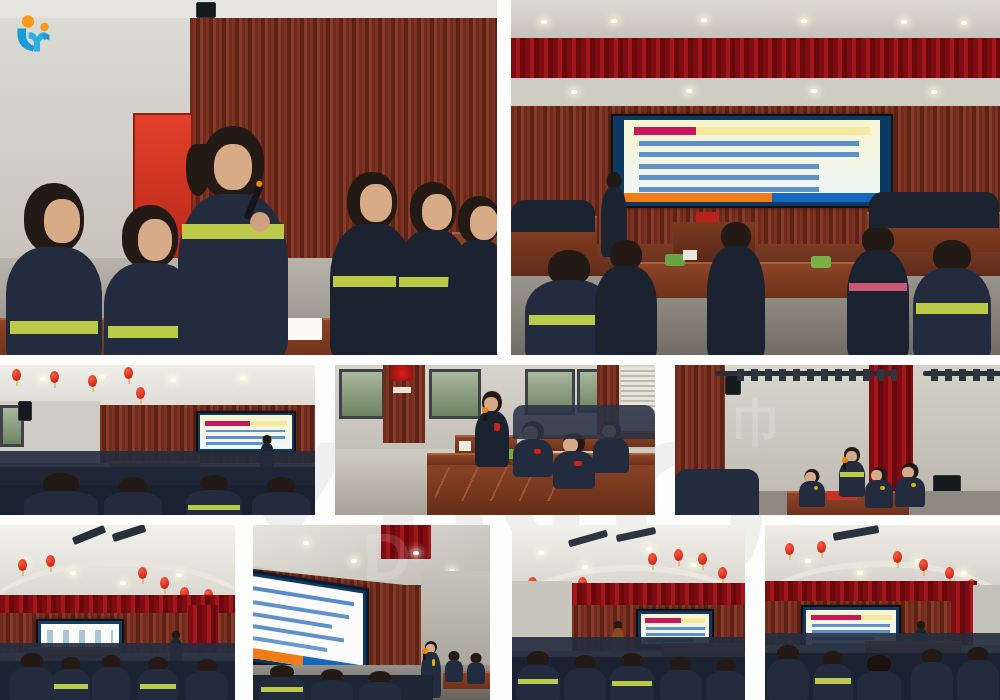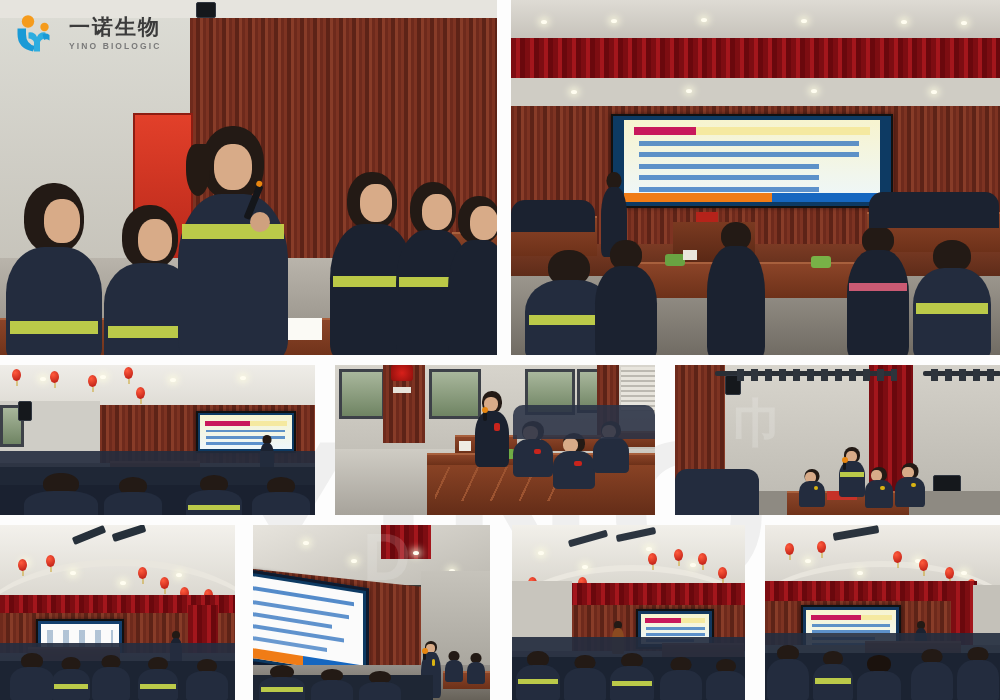--- a/index.html
+++ b/index.html
@@ -669,19 +669,15 @@
     <div class="logo-mark">
       <svg viewBox="0 0 46 40" width="46" height="40" aria-hidden="true">
         <circle cx="14" cy="7.5" r="6.2" fill="#f59b1c"></circle>
         <circle cx="30.5" cy="13" r="4.2" fill="#f59b1c"></circle>
         <path d="M3.5 14.5 h8.5 v5.5 q0 10 9 12 l-2 5.5 q-15.5 -3 -15.5 -17.5 z" fill="#1a9ad6"></path>
         <path d="M14.5 18.5 q6 -1 8.5 4.5 q2.5 -5.5 8.5 -4.5 l0 6 q-4 0 -5.5 3.5
                  l0 9.5 h-6 l0 -9.5 q-1.5 -3.5 -5.5 -3.5 z" fill="#2dade0"></path>
         <path d="M28.5 20.5 q3.5 -2 7 0.5 l0 5.5 q-3 -2 -5.5 -0.5 z" fill="#1a9ad6"></path>
       </svg>
     </div>
-    <div class="logo-text">
-      <span class="logo-cn">一诺生物</span>
-      <span class="logo-en">YINO BIOLOGIC</span>
-    </div>
   </div>
 
 </div>
 
 </body></html>

